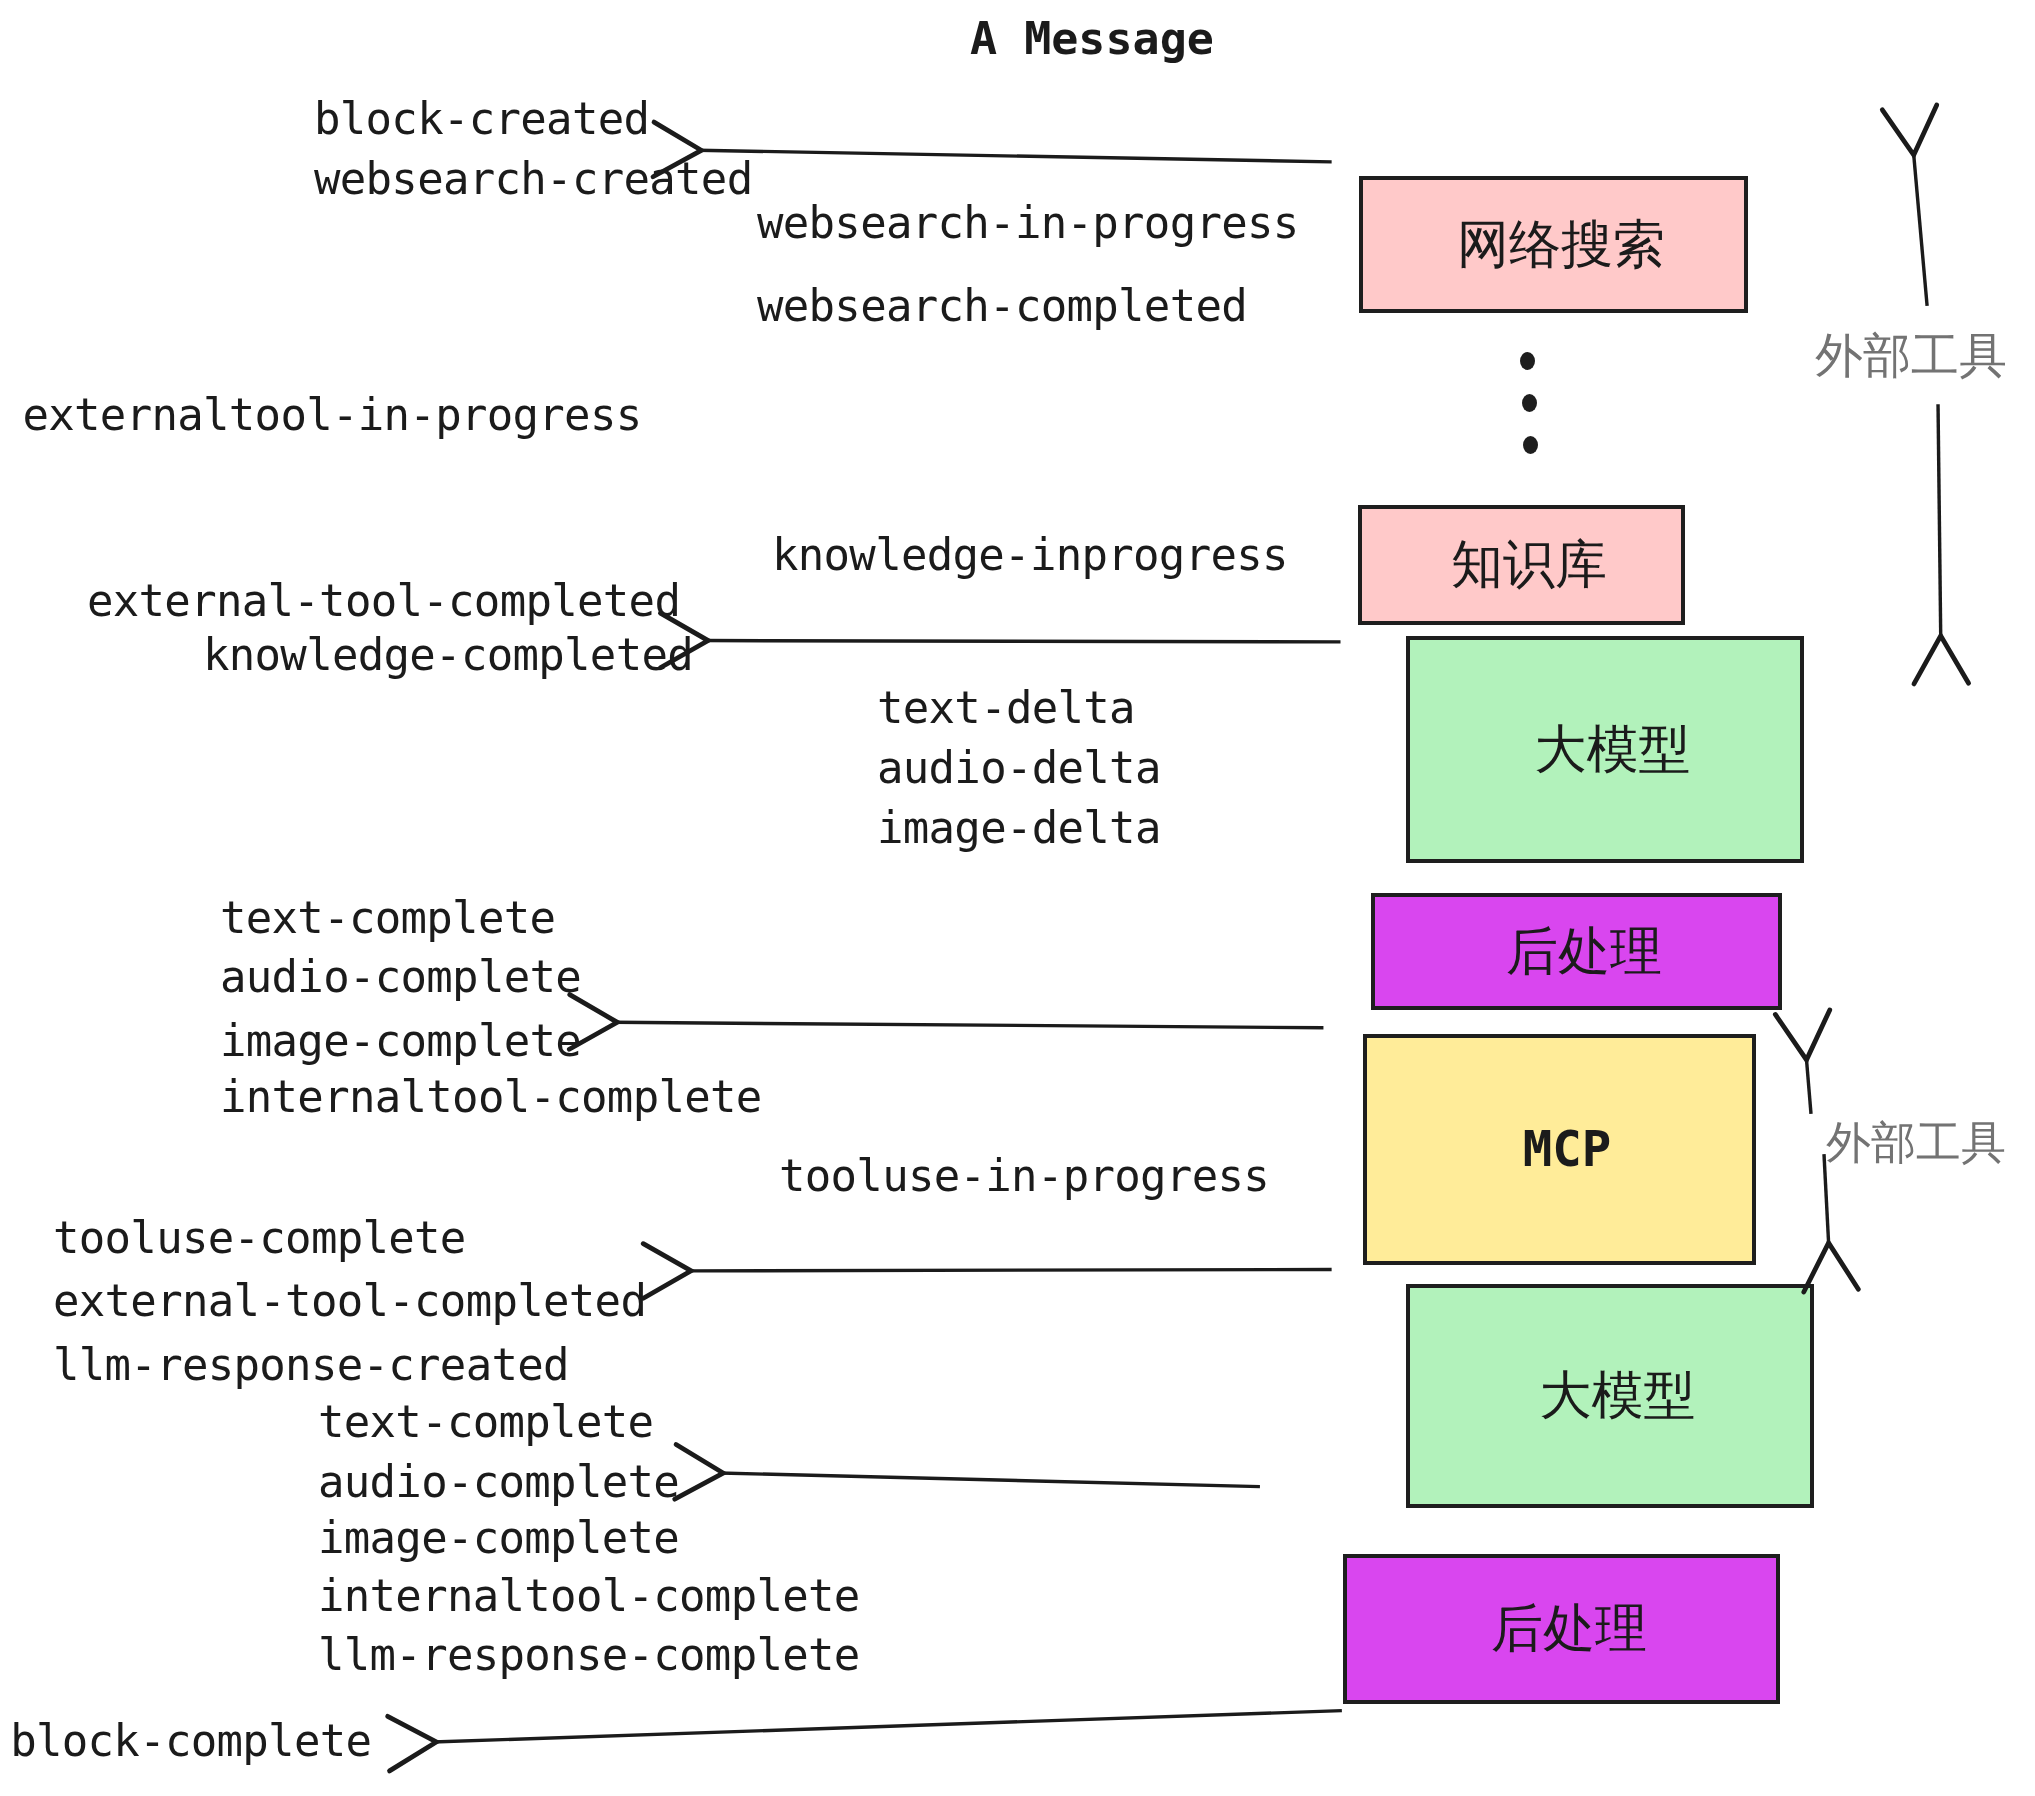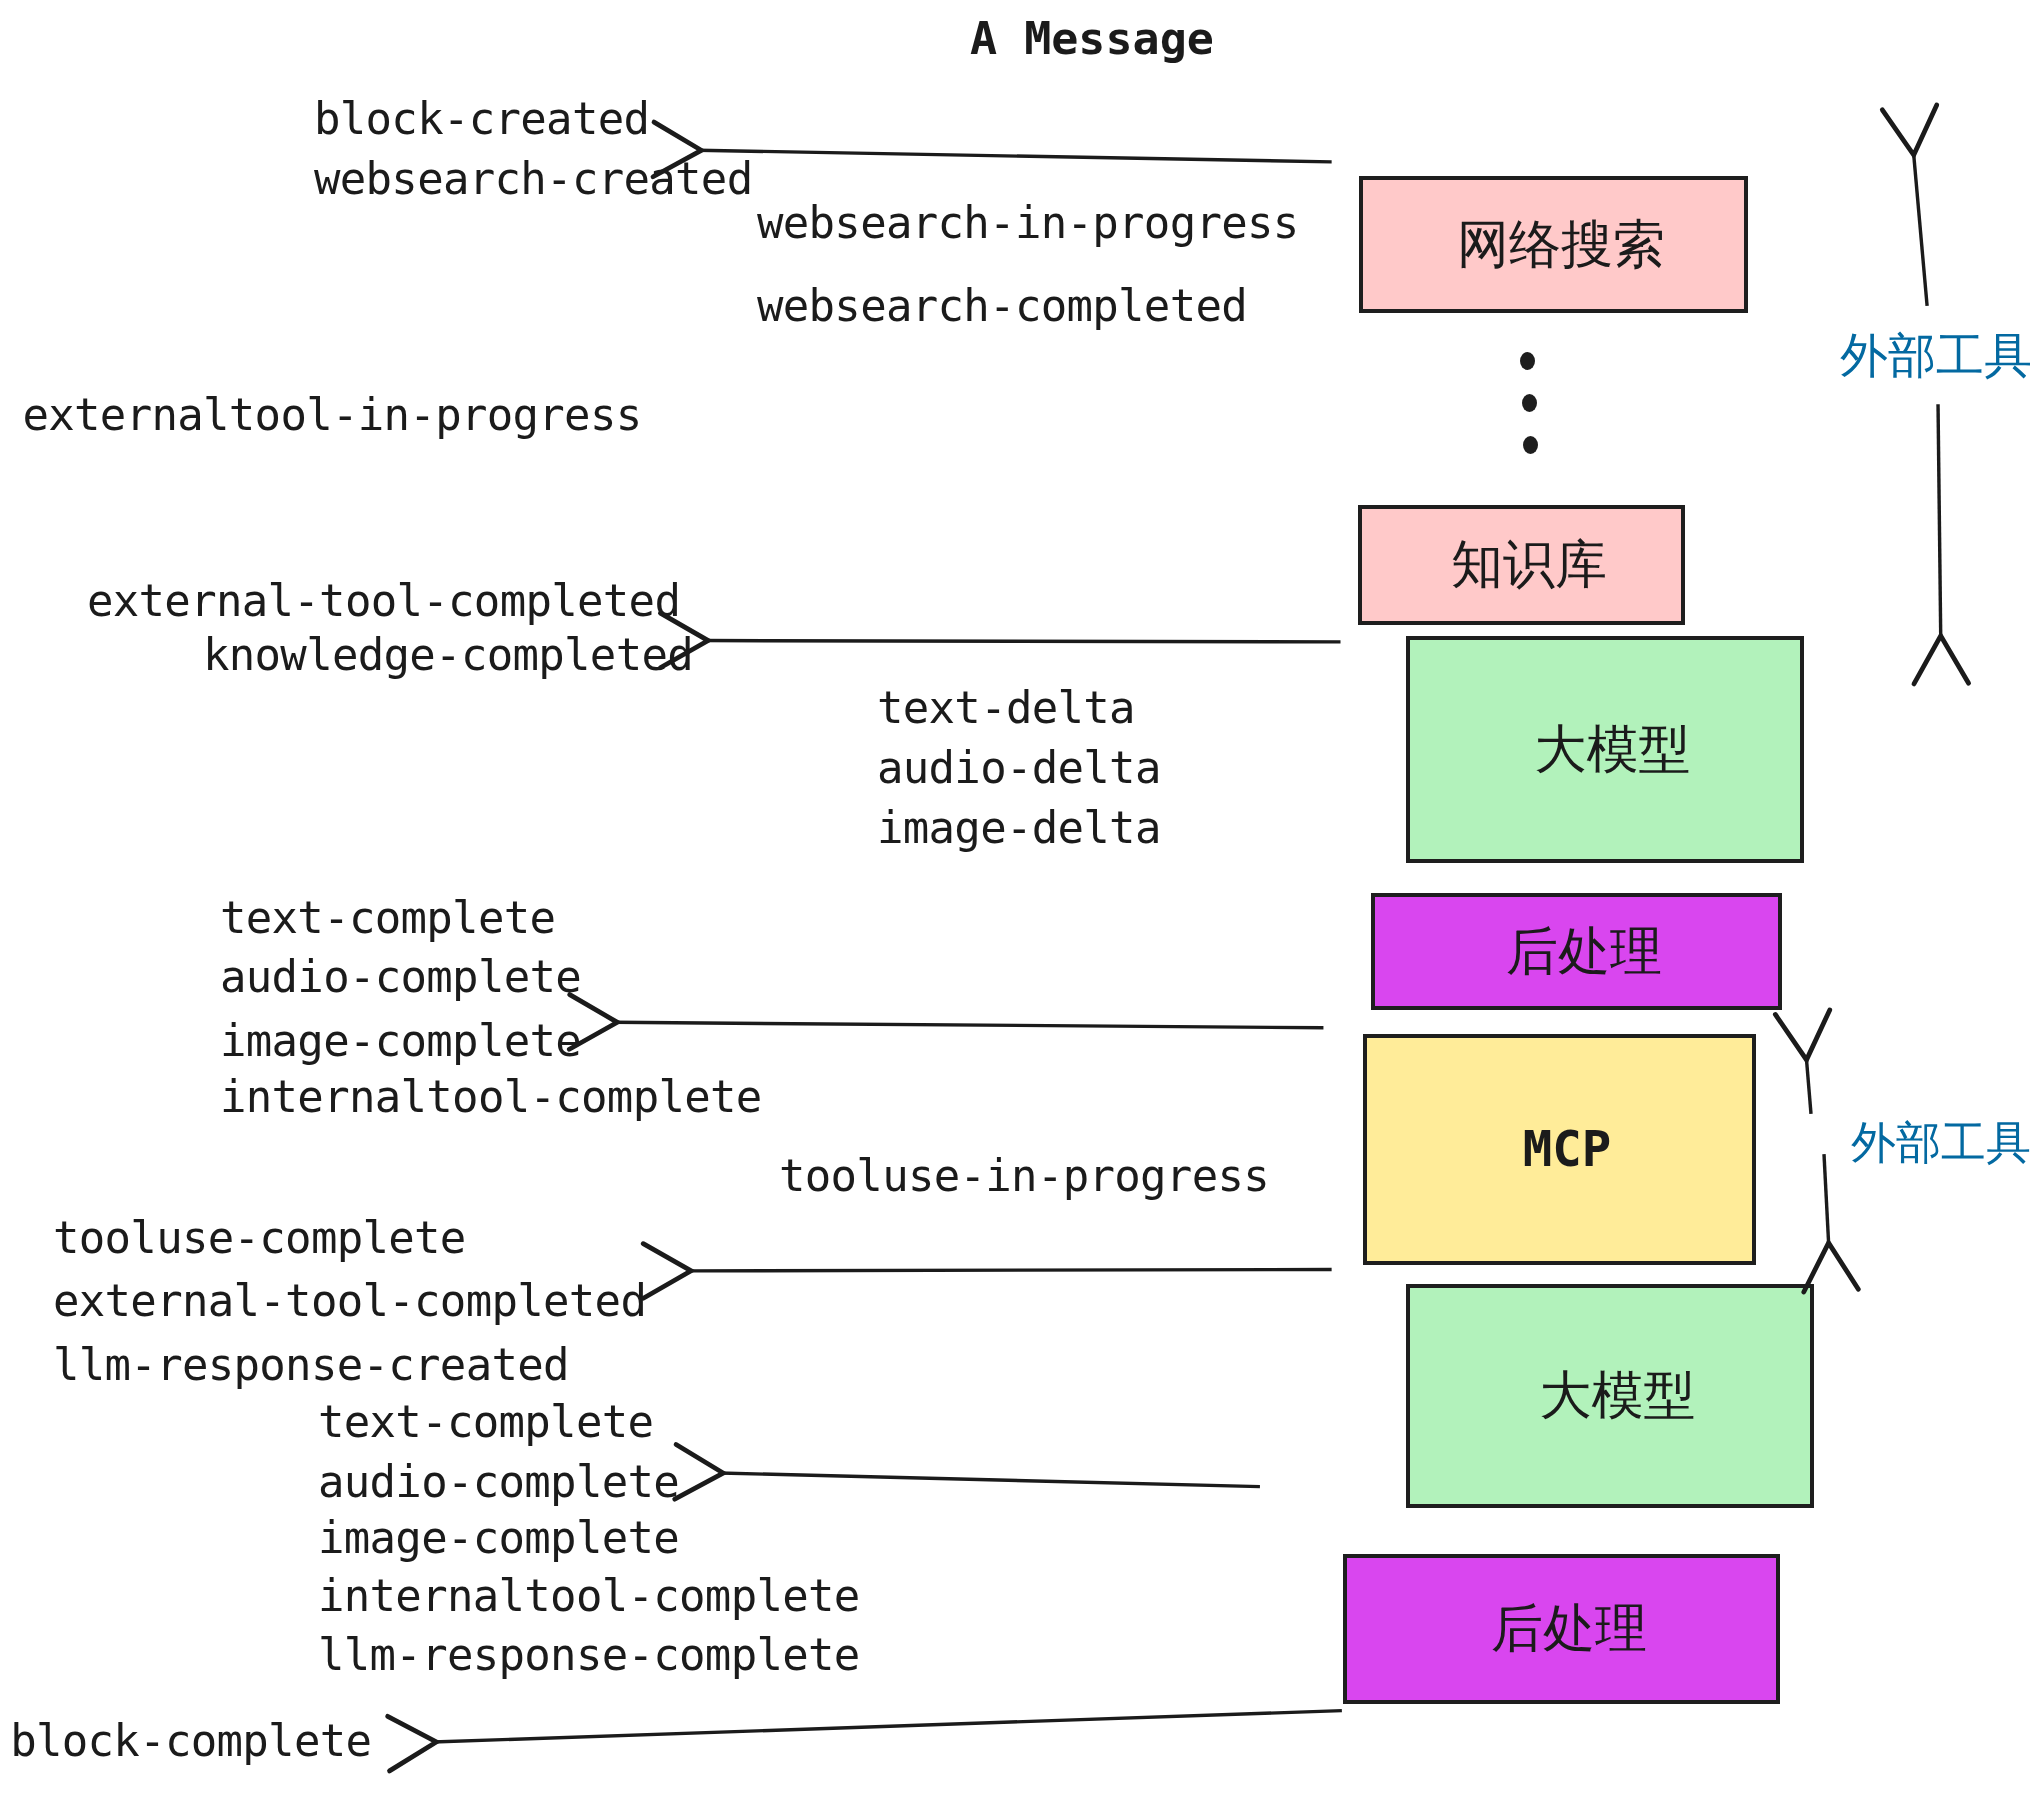--- a/index.html
+++ b/index.html
@@ -48,39 +48,39 @@
     color:#1b1b1b;
   }
   .pink{background:#ffc9c9;}
   .green{background:#b2f2bb;margin-left:48px;}
   .yellow{background:#ffec99;}
   .white{background:#d946ef;}
   .side-label{
     position:absolute;
     font-family:Liberation Mono, monospace;
     font-size:48px;
-    color:#0369a1;
+    color:#737373;
     white-space:nowrap;
-    margin-left:25px;
   }
   svg.overlay{position:absolute;left:0;top:0;pointer-events:none;}
   .dot{position:absolute;width:15px;height:18px;border-radius:50%;background:#1e1e1e;}
 </style>
 </head>
 <body>
 
 <div class="diagram">
 
   <div class="title" style="left:970px;top:12.3px;">A Message</div>
 
   <div class="evt" style="left:314px;top:90px;">block-created</div>
   <div class="evt" style="left:314px;top:150px;">websearch-created</div>
   <div class="evt" style="left:757px;top:194px;">websearch-in-progress</div>
   <div class="evt" style="left:757px;top:277px;">websearch-completed</div>
   <div class="evt" style="left:22.5px;top:386px;">externaltool-in-progress</div>
+  <div class="evt" style="left:772px;top:526px;">knowledge-inprogress</div>
   <div class="evt" style="left:87px;top:572px;">external-tool-completed</div>
   <div class="evt" style="left:203px;top:626px;">knowledge-completed</div>
   <div class="evt" style="left:877px;top:739px;">audio-delta</div>
   <div class="evt" style="left:877px;top:679px;">text-delta</div>
   <div class="evt" style="left:877px;top:799px;">image-delta</div>
   <div class="evt" style="left:220px;top:889px;">text-complete</div>
   <div class="evt" style="left:220px;top:948px;">audio-complete</div>
   <div class="evt" style="left:220px;top:1012px;">image-complete</div>
   <div class="evt" style="left:220px;top:1068px;">internaltool-complete</div>
   <div class="evt" style="left:779px;top:1147px;">tooluse-in-progress</div>

